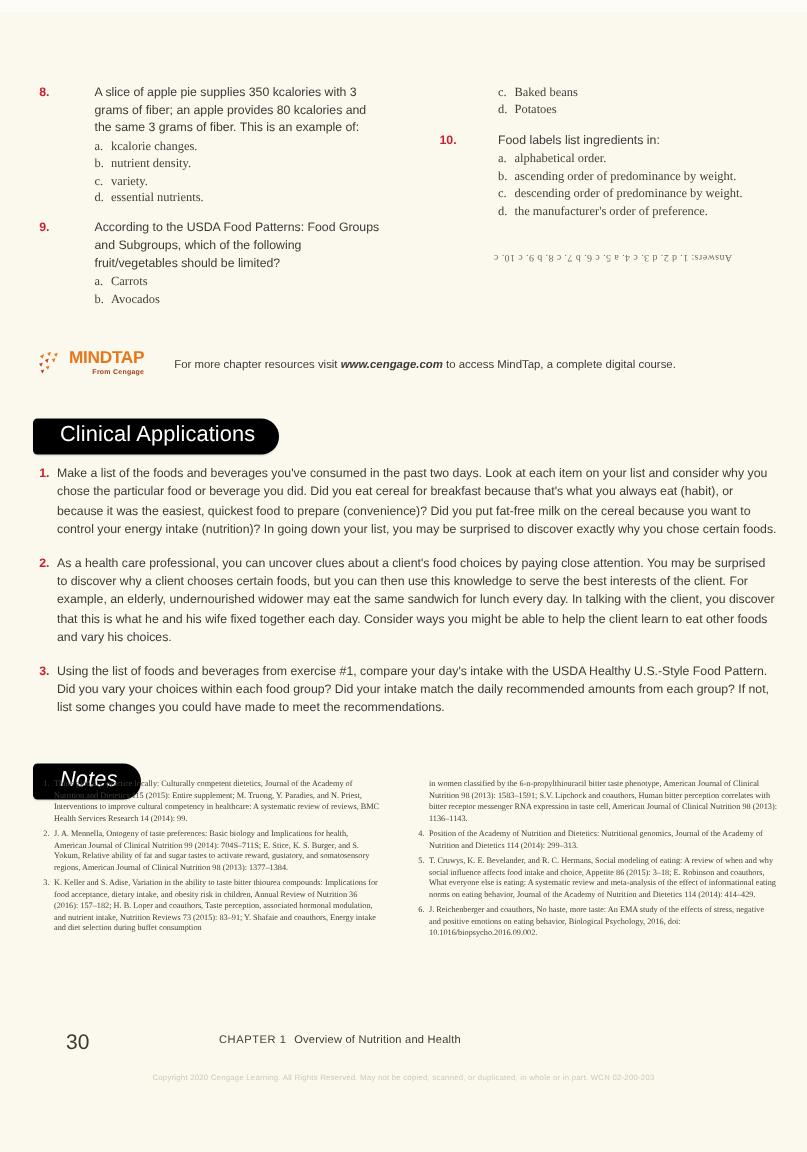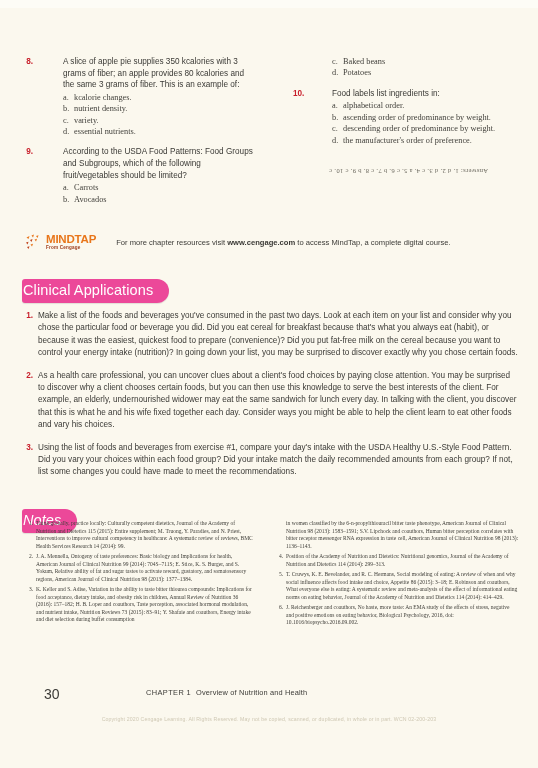--- a/index.html
+++ b/index.html
@@ -97,21 +97,21 @@
     left: 24px; top: 233px;
     display: flex;
     align-items: center;
   }
   .mt-logo { display: flex; align-items: center; }
   .mt-mark {
     position: relative;
     width: 19px; height: 19px;
     margin-right: 3px;
   }
-  .mt-words { line-height: 1; }
+  .mt-words { line-height: 1; text-align: right; }
   .mt-title {
     color: #e8761b;
     font-weight: bold;
     font-size: 11.5px;
     letter-spacing: -0.2px;
     display: block;
   }
   .mt-sub {
     color: #9d3b1a;
     font-weight: bold;
@@ -119,30 +119,30 @@
     letter-spacing: 0.2px;
     display: block;
     margin-top: 1px;
   }
   .mt-text {
     margin-left: 20px;
     color: #3b3a36;
     font-size: 7.6px;
     line-height: 10px;
   }
-  .mt-text b { font-weight: bold; }
+  .mt-text b { font-weight: bold; font-style: italic; }
 
   
   .section-tab {
     position: absolute;
-    background: #ec4899;
+    background: #000000;
     color: #ffffff;
     border-radius: 3px 12px 12px 3px;
     font-size: 14.5px;
-    padding: 4px 16px 5px 1px;
+    padding: 4px 16px 5px 18px;
     line-height: 1.05;
     letter-spacing: 0.1px;
     box-shadow: 0 1px 1px rgba(0,0,0,0.10);
   }
   #clinical-tab { left: 22px; top: 279px; }
   #notes-tab    { left: 22px; top: 509px; font-style: italic; }
 
   
   .clinical-list {
     position: absolute;

